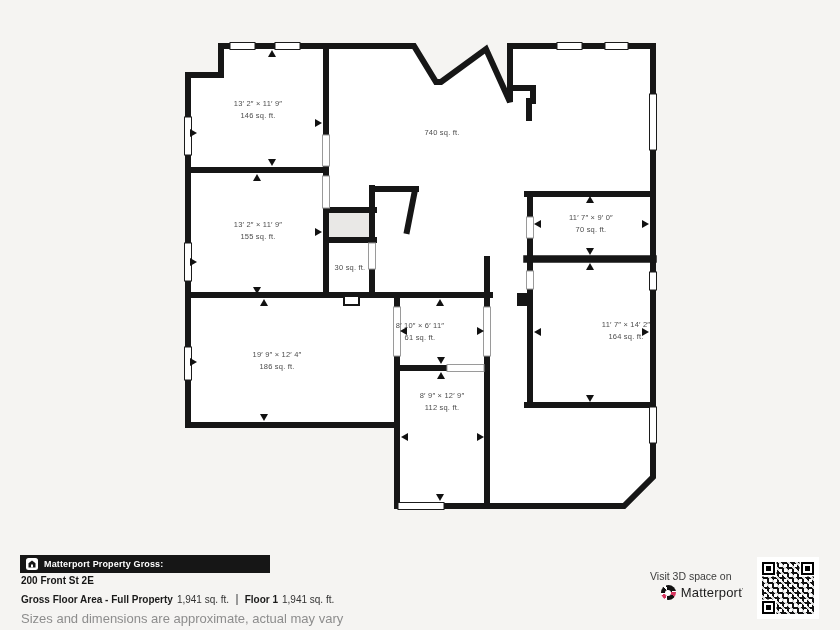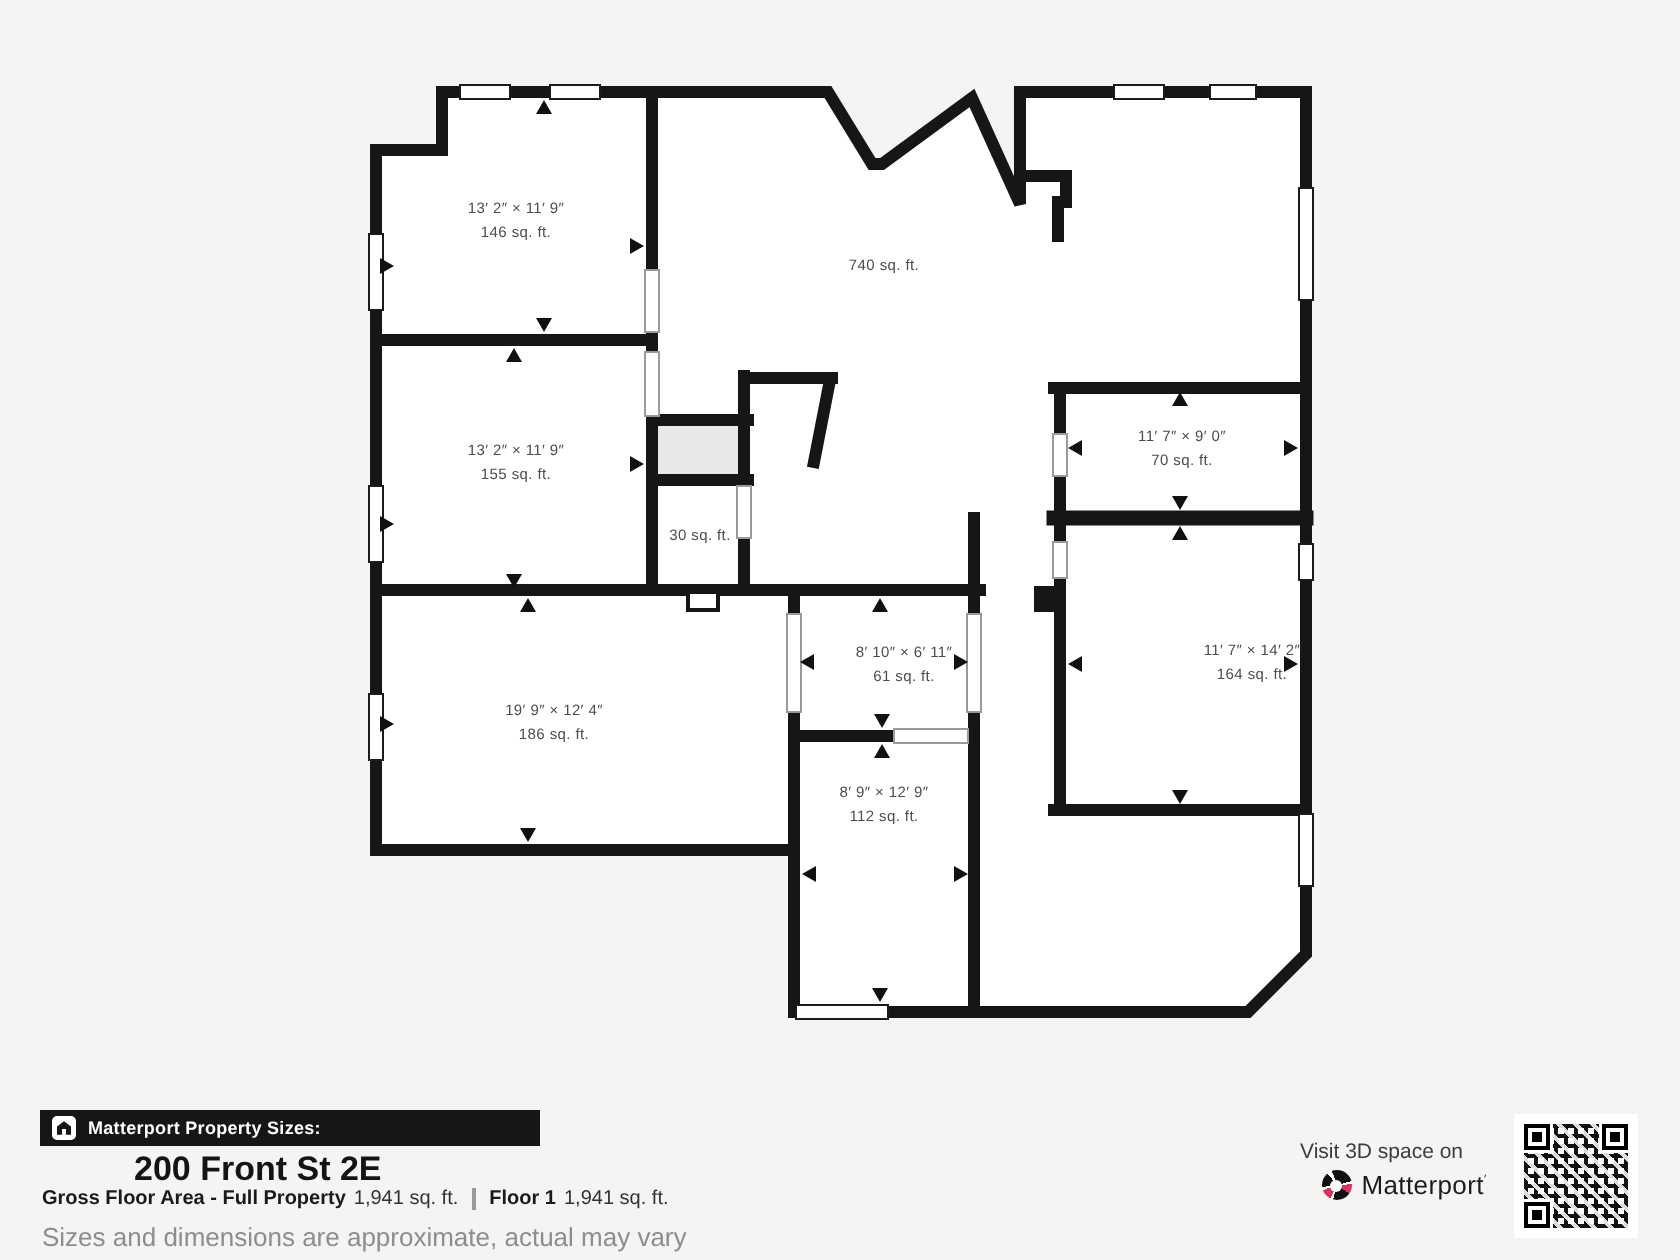--- a/index.html
+++ b/index.html
@@ -18,21 +18,21 @@
     color:#4d4d4d;letter-spacing:.2px;white-space:nowrap;
   }
 
   
   .report-bar{
     position:absolute;left:20px;top:555px;width:250px;height:18px;
     background:#161616;color:#fff;display:flex;align-items:center;gap:6px;
     padding-left:6px;box-sizing:border-box;
     font-size:9px;font-weight:bold;letter-spacing:.15px;
   }
-  .address{position:absolute;left:21px;top:575px;font-size:17px;font-weight:bold;color:#141414;margin-left:46px;}
+  .address{position:absolute;left:21px;top:575px;font-size:10px;font-weight:bold;color:#141414;}
   .gross-line{position:absolute;left:21px;top:594px;font-size:10px;color:#333;display:flex;align-items:flex-end;}
   .gross-line b{color:#1a1a1a;}
   .gross-line .sep{display:inline-block;width:1.5px;height:11px;background:#9a9a9a;margin:0 7px;}
   .gross-line .val{margin-left:4px;}
   .disclaimer{position:absolute;left:21px;top:611px;font-size:13px;color:#8d8d8d;}
 
   .visit-block{position:absolute;left:650px;top:570px;width:104px;}
   .visit-text{font-size:10.5px;color:#3c3c3c;}
   .brand-row{display:flex;align-items:center;justify-content:center;gap:5px;margin-top:3px;}
   .mp-logo{
@@ -164,21 +164,21 @@
     <div>13′ 2″ × 11′ 9″</div>
     <div>155 sq. ft.</div>
   </div>
   <div class="room-label" style="left:277px;top:361px">
     <div>19′ 9″ × 12′ 4″</div>
     <div>186 sq. ft.</div>
   </div>
   <div class="room-label" style="left:350px;top:268px">
     <div>30 sq. ft.</div>
   </div>
-  <div class="room-label" style="left:452px;top:332px">
+  <div class="room-label" style="left:420px;top:332px">
     <div>8′ 10″ × 6′ 11″</div>
     <div>61 sq. ft.</div>
   </div>
   <div class="room-label" style="left:442px;top:402px">
     <div>8′ 9″ × 12′ 9″</div>
     <div>112 sq. ft.</div>
   </div>
   <div class="room-label" style="left:591px;top:224px">
     <div>11′ 7″ × 9′ 0″</div>
     <div>70 sq. ft.</div>
@@ -192,21 +192,21 @@
   </div>
 
   <div class="report-bar">
     <span style="display:inline-flex;">
       <svg width="12" height="12" viewBox="0 0 12 12">
         <rect width="12" height="12" rx="2.5" fill="#ffffff"></rect>
         <path d="M2.5 5.2 L6 2.6 L9.5 5.2 V9.4 H2.5 Z" fill="#161616"></path>
         <rect x="5" y="6.5" width="2" height="2.9" fill="#ffffff"></rect>
       </svg>
     </span>
-    <span>Matterport Property Sizes:</span>
+    <span>Matterport Property Gross:</span>
   </div>
 
   <div class="address">200 Front St 2E</div>
 
   <div class="gross-line">
     <b>Gross Floor Area - Full Property</b>
     <span class="val">1,941 sq. ft.</span>
     <span class="sep"></span>
     <b>Floor 1</b>
     <span class="val">1,941 sq. ft.</span>

